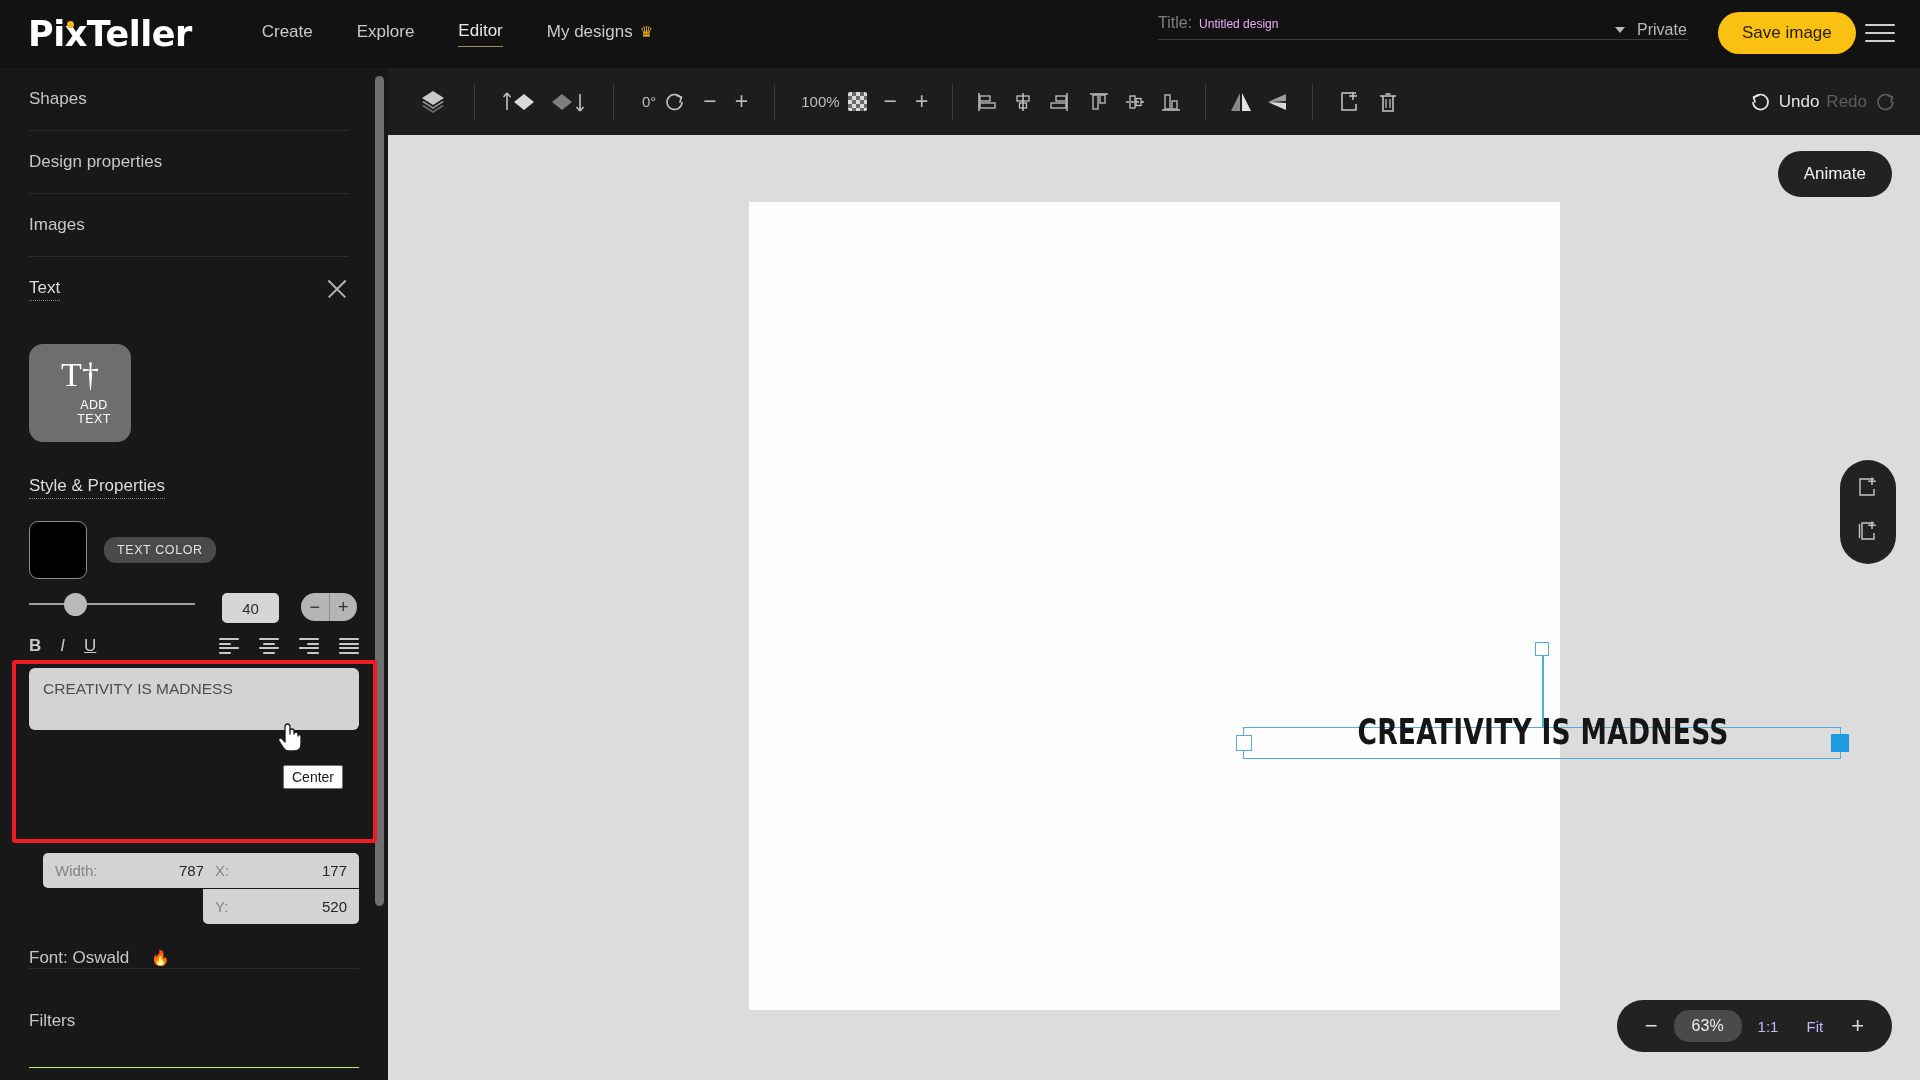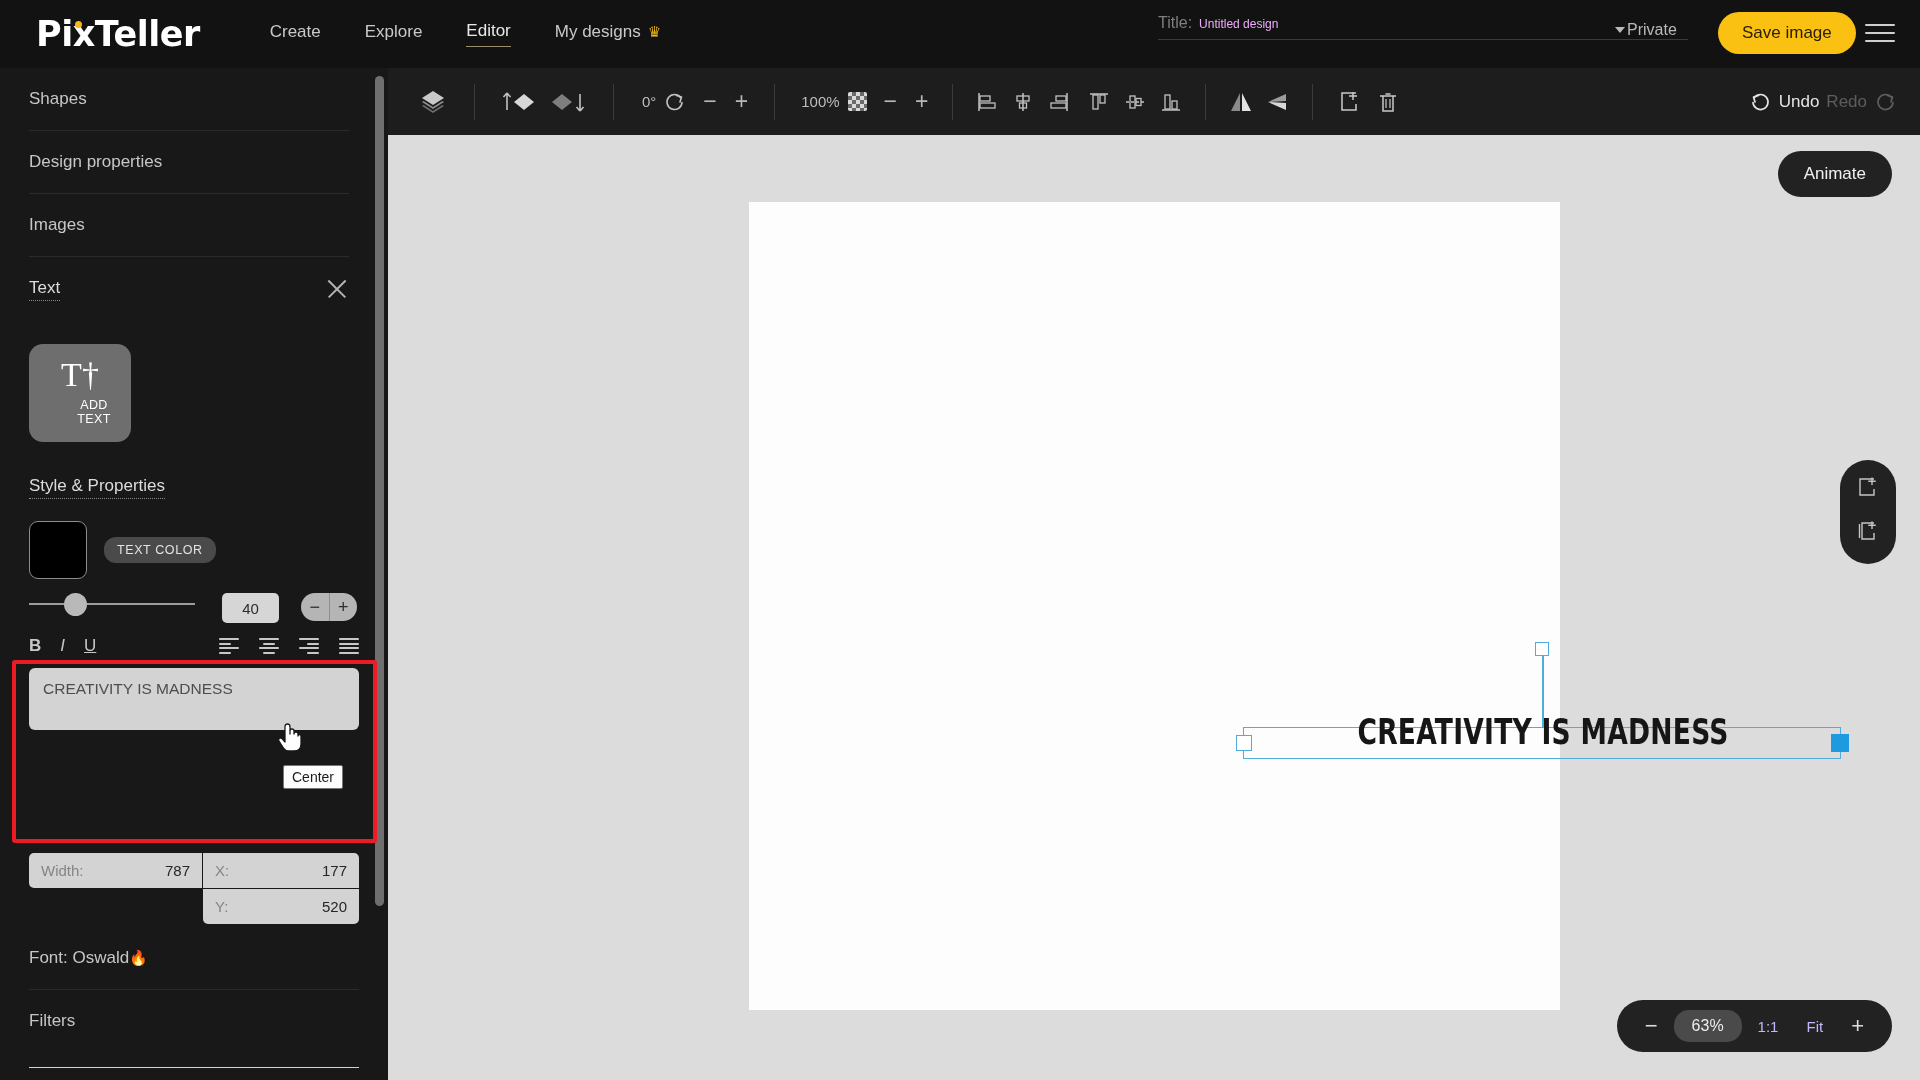--- a/index.html
+++ b/index.html
@@ -14,21 +14,21 @@
 
   
   .header {
     position: absolute; top: 0; left: 0;
     width: 1920px; height: 68px;
     background: #121212;
     display: flex; align-items: center;
     z-index: 40;
   }
   .logo {
-    margin-left: 36px;
+    margin-left: 28px;
     font-size: 35px;
     font-weight: 700;
     color: #ffffff;
     letter-spacing: -0.5px;
     position: relative;
     font-family: "DejaVu Sans", sans-serif;
     line-height: 1;
     white-space: nowrap;
   }
   .logo .dot {
@@ -57,21 +57,21 @@
     border-bottom: 1px solid #3a3a3a;
     padding-bottom: 7px;
     display: flex; align-items: baseline;
   }
   .title-label { font-size: 16px; color: #7f7f7f; margin-right: 7px; }
   .title-value { font-size: 12px; color: #f0abfc; }
 
   .privacy {
     position: absolute; left: 1615px; top: 21px;
     font-size: 16px; color: #b9b9b9;
-    cursor: pointer; display: flex; align-items: center; gap: 2px;
+    cursor: pointer; display: flex; align-items: center; gap: 12px;
   }
   .caret-dn {
     width: 0; height: 0;
     border-left: 5px solid transparent;
     border-right: 5px solid transparent;
     border-top: 6px solid #b9b9b9;
     display: inline-block;
   }
   .save-btn {
     position: absolute; left: 1718px; top: 12px;
@@ -227,29 +227,29 @@
     width: 330px; height: 66px;
   }
   .fld {
     position: absolute;
     background: #d3d3d3; border-radius: 5px;
     display: flex; align-items: center;
     padding: 0 12px; font-size: 15px; cursor: text;
   }
   .fld .k { color: #858585; }
   .fld .v { margin-left: auto; color: #262626; }
-  .fld-w { left: 0; top: 0; width: 173px; height: 35px; border-radius: 5px 0 0 5px; }
+  .fld-w { left: 14px; top: 0; width: 173px; height: 35px; border-radius: 5px 0 0 5px; }
   .fld-x { left: 174px; top: 0; width: 156px; height: 35px; border-radius: 0 5px 0 0;}
   .fld-y { left: 174px; top: 36px; width: 156px; height: 35px; border-radius: 0 0 5px 5px; }
 
   .font-row {
     position: absolute; left: 29px; top: 880px;
     width: 330px; font-size: 17px; color: #c6c6c6;
-    padding-bottom: 21px; border-bottom: 1px solid #2b2b2b;
-    cursor: pointer; display: flex; align-items: center; gap: 0;
+    border-bottom: 1px solid #2b2b2b;
+    cursor: pointer; display: flex; align-items: center; gap: 22px;
   }
   .flame { font-size: 15px; }
   .row-filters {
     position: absolute; left: 29px; top: 925px; width: 330px;
     padding: 18px 0 36px 0; border-bottom: 1px solid #bef264;
     font-size: 17px; color: #c6c6c6; cursor: pointer;
   }
   .row-drawing {
     position: absolute; left: 29px; top: 1010px; width: 330px;
     padding: 18px 0 22px 0; border-bottom: 1px solid #2b2b2b;

